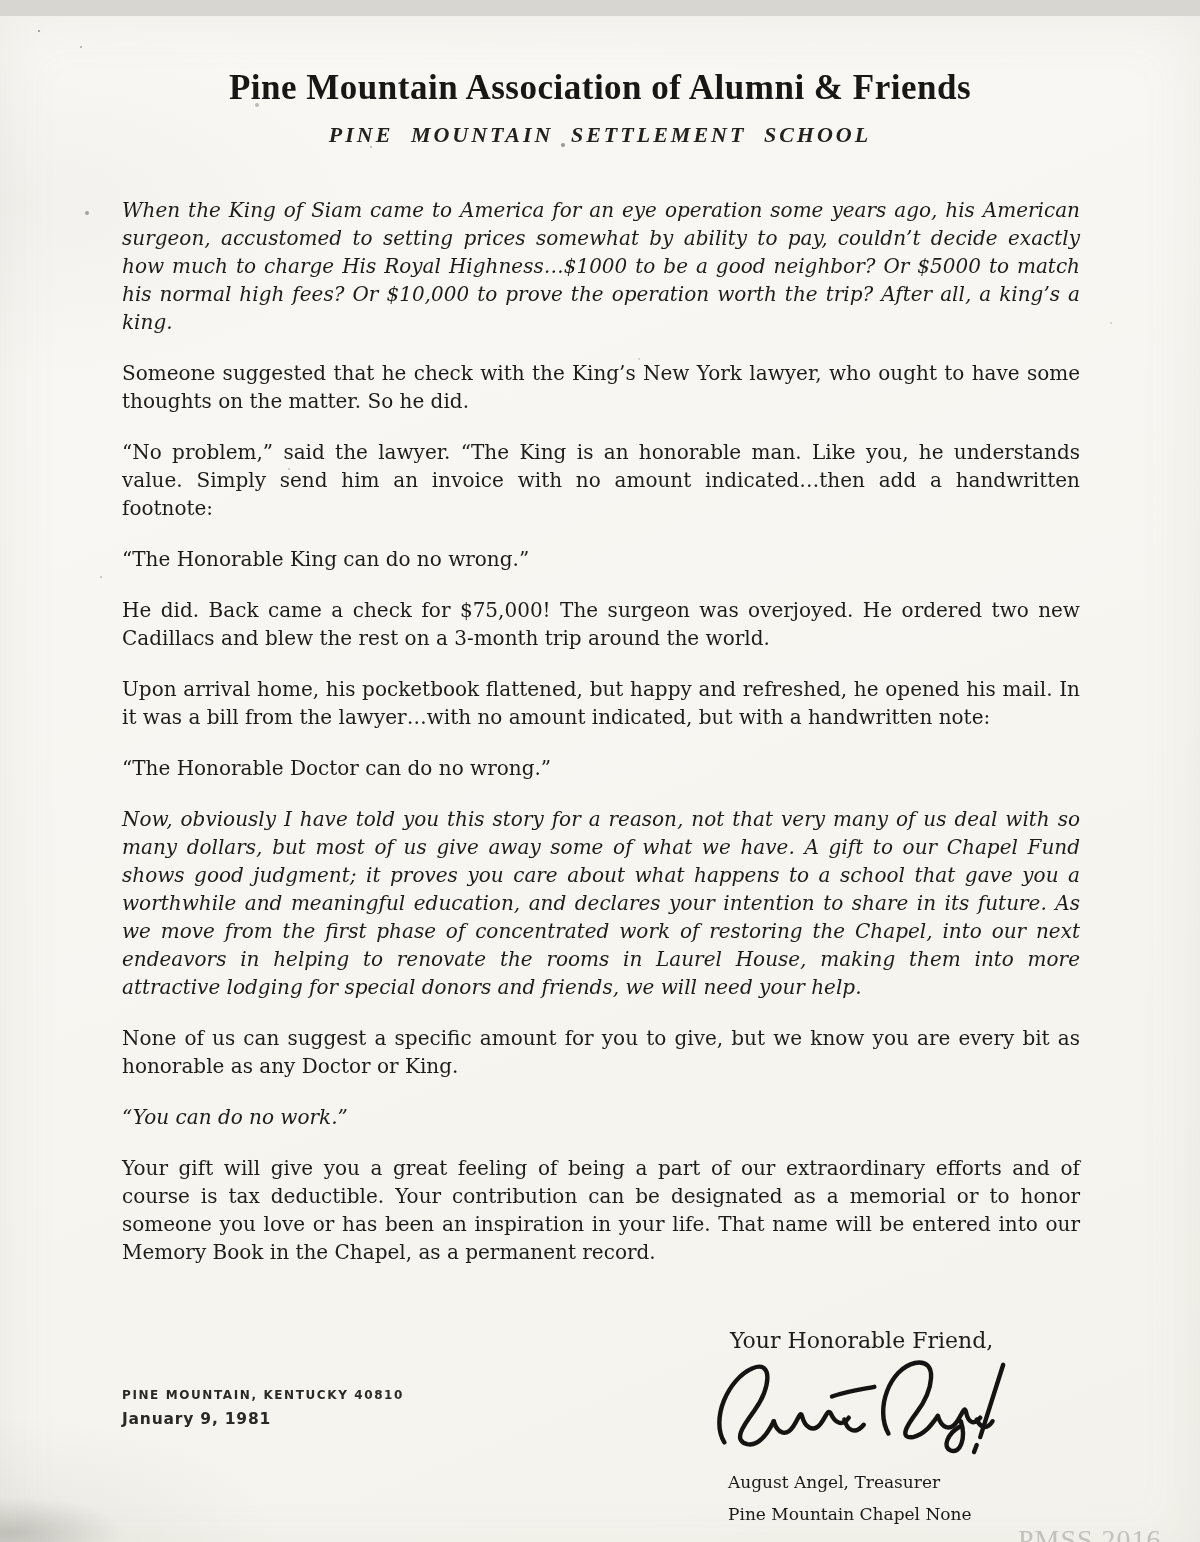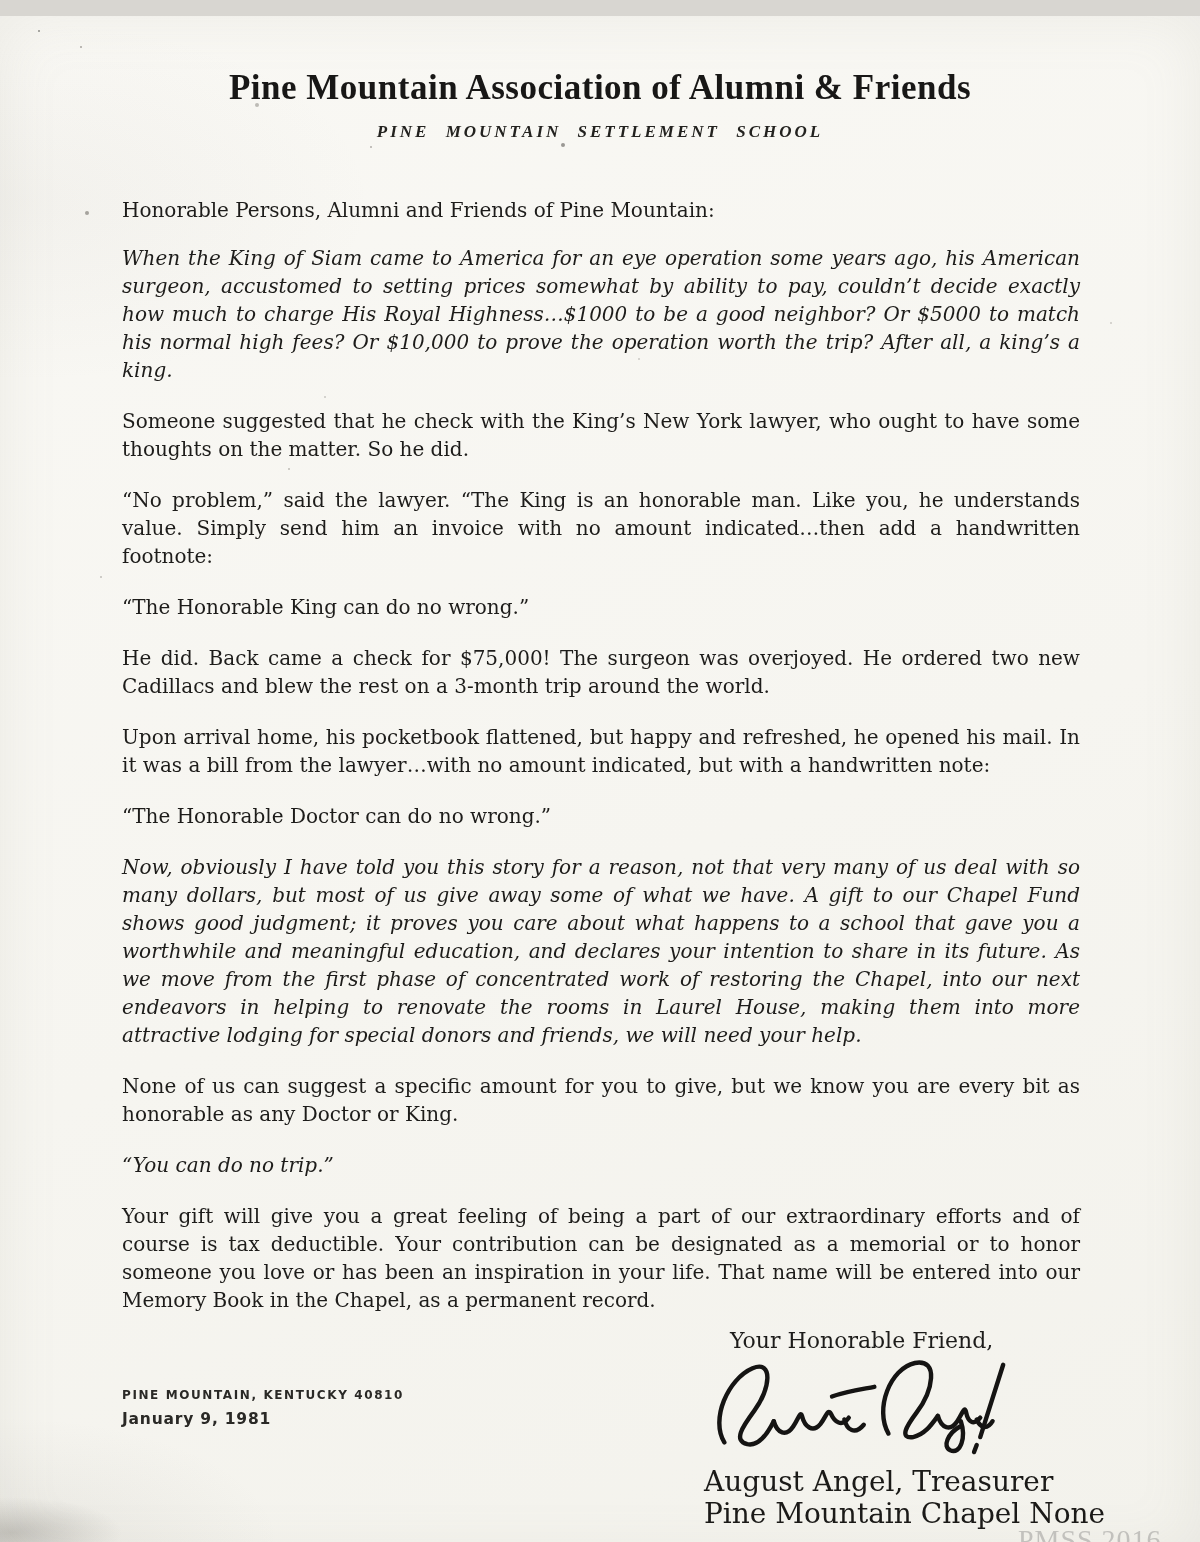--- a/index.html
+++ b/index.html
@@ -32,21 +32,21 @@
     font-weight: bold;
     font-size: 35px;
     letter-spacing: 0.5px;
     color: #181716;
   }
   .subtitle {
     margin-top: 14px;
     font-family: "Liberation Serif", serif;
     font-style: italic;
     font-weight: 600;
-    font-size: 17px;
+    font-size: 22px;
     letter-spacing: 3px;
     word-spacing: 9px;
     color: #23221f;
   }
 
   
   .body {
     position: absolute;
     left: 122px;
     top: 180px;
@@ -73,23 +73,23 @@
   }
   .signature {
     position: absolute;
     left: 712px;
     top: 1338px;
     width: 300px;
     height: 115px;
   }
   .signer {
     position: absolute;
-    left: 704px;
+    left: 728px;
     top: 1450px;
-    font-size: 28px;
+    font-size: 17px;
     line-height: 32px;
     color: #1b1a18;
   }
 
   
   .footer {
     position: absolute;
     left: 122px;
     top: 1372px;
     font-family: "DejaVu Sans", sans-serif;
@@ -148,31 +148,30 @@
 <body>
 
 <div class="page">
 
   <div class="header">
     <h1 class="title">Pine Mountain Association of Alumni &amp; Friends</h1>
     <div class="subtitle">PINE MOUNTAIN SETTLEMENT SCHOOL</div>
   </div>
 
   <div class="body">
-    <p class="salutation">Honorable Persons, Alumni and Friends of Pine Mountain:</p>
     <p class="para italic">When the King of Siam came to America for an eye operation some years ago, his American surgeon, accustomed to setting prices somewhat by ability to pay, couldn’t decide exactly how much to charge His Royal Highness…$1000 to be a good neighbor? Or $5000 to match his normal high fees? Or $10,000 to prove the operation worth the trip? After all, a king’s a king.</p>
     <p class="para">Someone suggested that he check with the King’s New York lawyer, who ought to have some thoughts on the matter. So he did.</p>
     <p class="para">“No problem,” said the lawyer. “The King is an honorable man. Like you, he understands value. Simply send him an invoice with no amount indicated…then add a handwritten footnote:</p>
     <p class="para">“The Honorable King can do no wrong.”</p>
     <p class="para">He did. Back came a check for $75,000! The surgeon was overjoyed. He ordered two new Cadillacs and blew the rest on a 3-month trip around the world.</p>
     <p class="para">Upon arrival home, his pocketbook flattened, but happy and refreshed, he opened his mail. In it was a bill from the lawyer…with no amount indicated, but with a handwritten note:</p>
     <p class="para">“The Honorable Doctor can do no wrong.”</p>
     <p class="para italic">Now, obviously I have told you this story for a reason, not that very many of us deal with so many dollars, but most of us give away some of what we have. A gift to our Chapel Fund shows good judgment; it proves you care about what happens to a school that gave you a worthwhile and meaningful education, and declares your intention to share in its future. As we move from the first phase of concentrated work of restoring the Chapel, into our next endeavors in helping to renovate the rooms in Laurel House, making them into more attractive lodging for special donors and friends, we will need your help.</p>
     <p class="para">None of us can suggest a specific amount for you to give, but we know you are every bit as honorable as any Doctor or King.</p>
-    <p class="para italic">“You can do no trip.”</p>
+    <p class="para italic">“You can do no work.”</p>
     <p class="para">Your gift will give you a great feeling of being a part of our extraordinary efforts and of course is tax deductible. Your contribution can be designated as a memorial or to honor someone you love or has been an inspiration in your life. That name will be entered into our Memory Book in the Chapel, as a permanent record.</p>
   </div>
 
   <div class="closing">Your Honorable Friend,</div>
 
   <svg class="signature" viewBox="0 0 340 130" fill="none" stroke="#151413" stroke-width="5" stroke-linecap="round" stroke-linejoin="round" aria-hidden="true">
     <path d="M14,100 C-2,74 18,28 46,16 C70,6 66,40 48,64 C34,83 24,98 40,102 C54,105 64,88 70,76"></path>
     <path d="M70,76 C74,90 84,94 92,82 C98,73 100,64 102,70 C105,82 114,90 123,79 C130,70 131,61 135,68 C139,77 147,83 155,72"></path>
     <path d="M150,74 C153,86 162,92 172,80"></path>
     <path d="M136,48 C152,42 168,40 184,37"></path>

